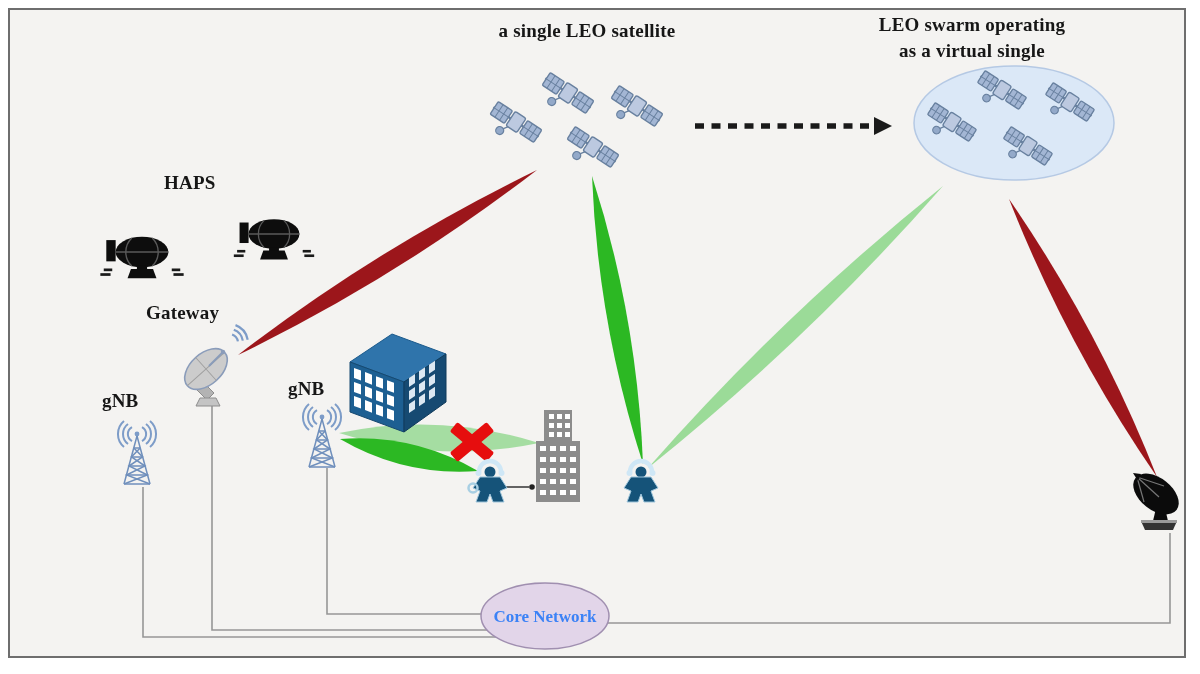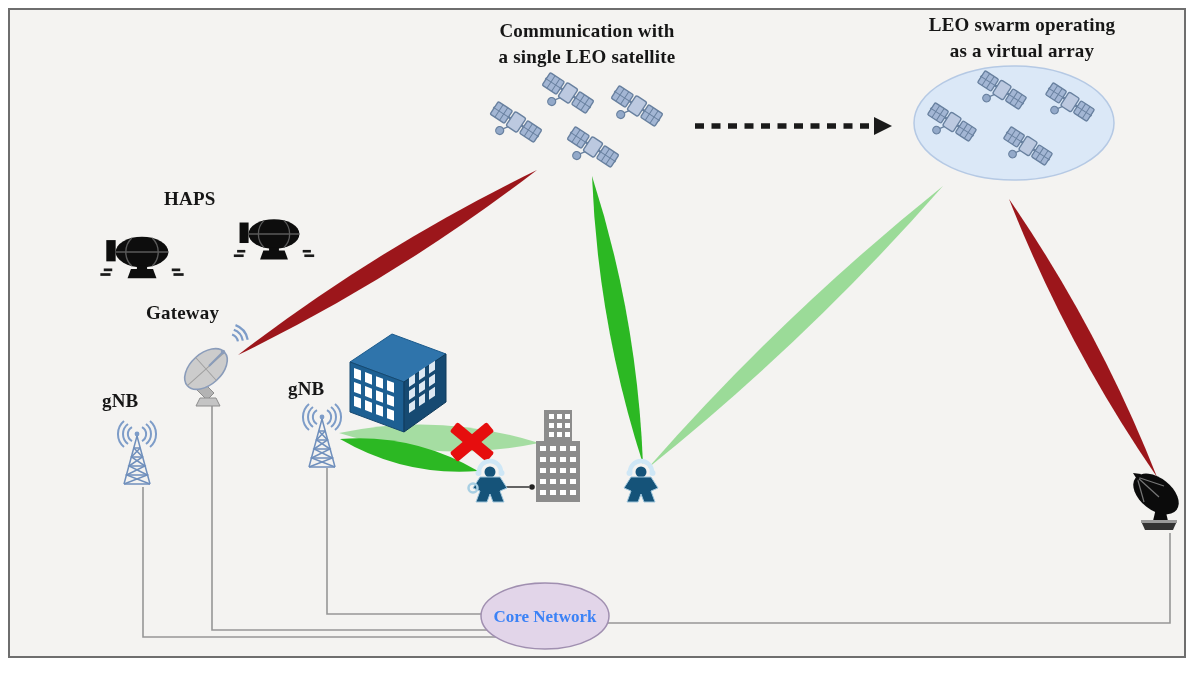--- a/index.html
+++ b/index.html
@@ -220,30 +220,29 @@
   </g>
   <use href="#person" transform="translate(641,482)"></use>
 
   <g>
     <line x1="695" y1="126" x2="872" y2="126" stroke-width="5.5" stroke-dasharray="9 7.5" stroke="#1a1a1a"></line>
     <polygon points="874,117 892,126 874,135" fill="#1a1a1a"></polygon>
   </g>
 </svg>
 
 <div class="lbl title" style="left:587px;top:18px">
-  <div>Communication with</div>
   <div>a single LEO satellite</div>
 </div>
 
-<div class="lbl title" style="left:1022px;top:12px">
+<div class="lbl title" style="left:972px;top:12px">
   <div>LEO swarm operating</div>
-  <div>as a virtual array</div>
+  <div>as a virtual single</div>
 </div>
 
-<div class="lbl" style="left:164px;top:188px">HAPS</div>
+<div class="lbl" style="left:164px;top:172px">HAPS</div>
 
 <div class="lbl" style="left:146px;top:302px">Gateway</div>
 
 <div class="lbl" style="left:102px;top:390px">gNB</div>
 
 <div class="lbl" style="left:288px;top:378px">gNB</div>
 
 <div class="core-lbl" style="left:545px;top:617px">Core Network</div>
 
 </body></html>

